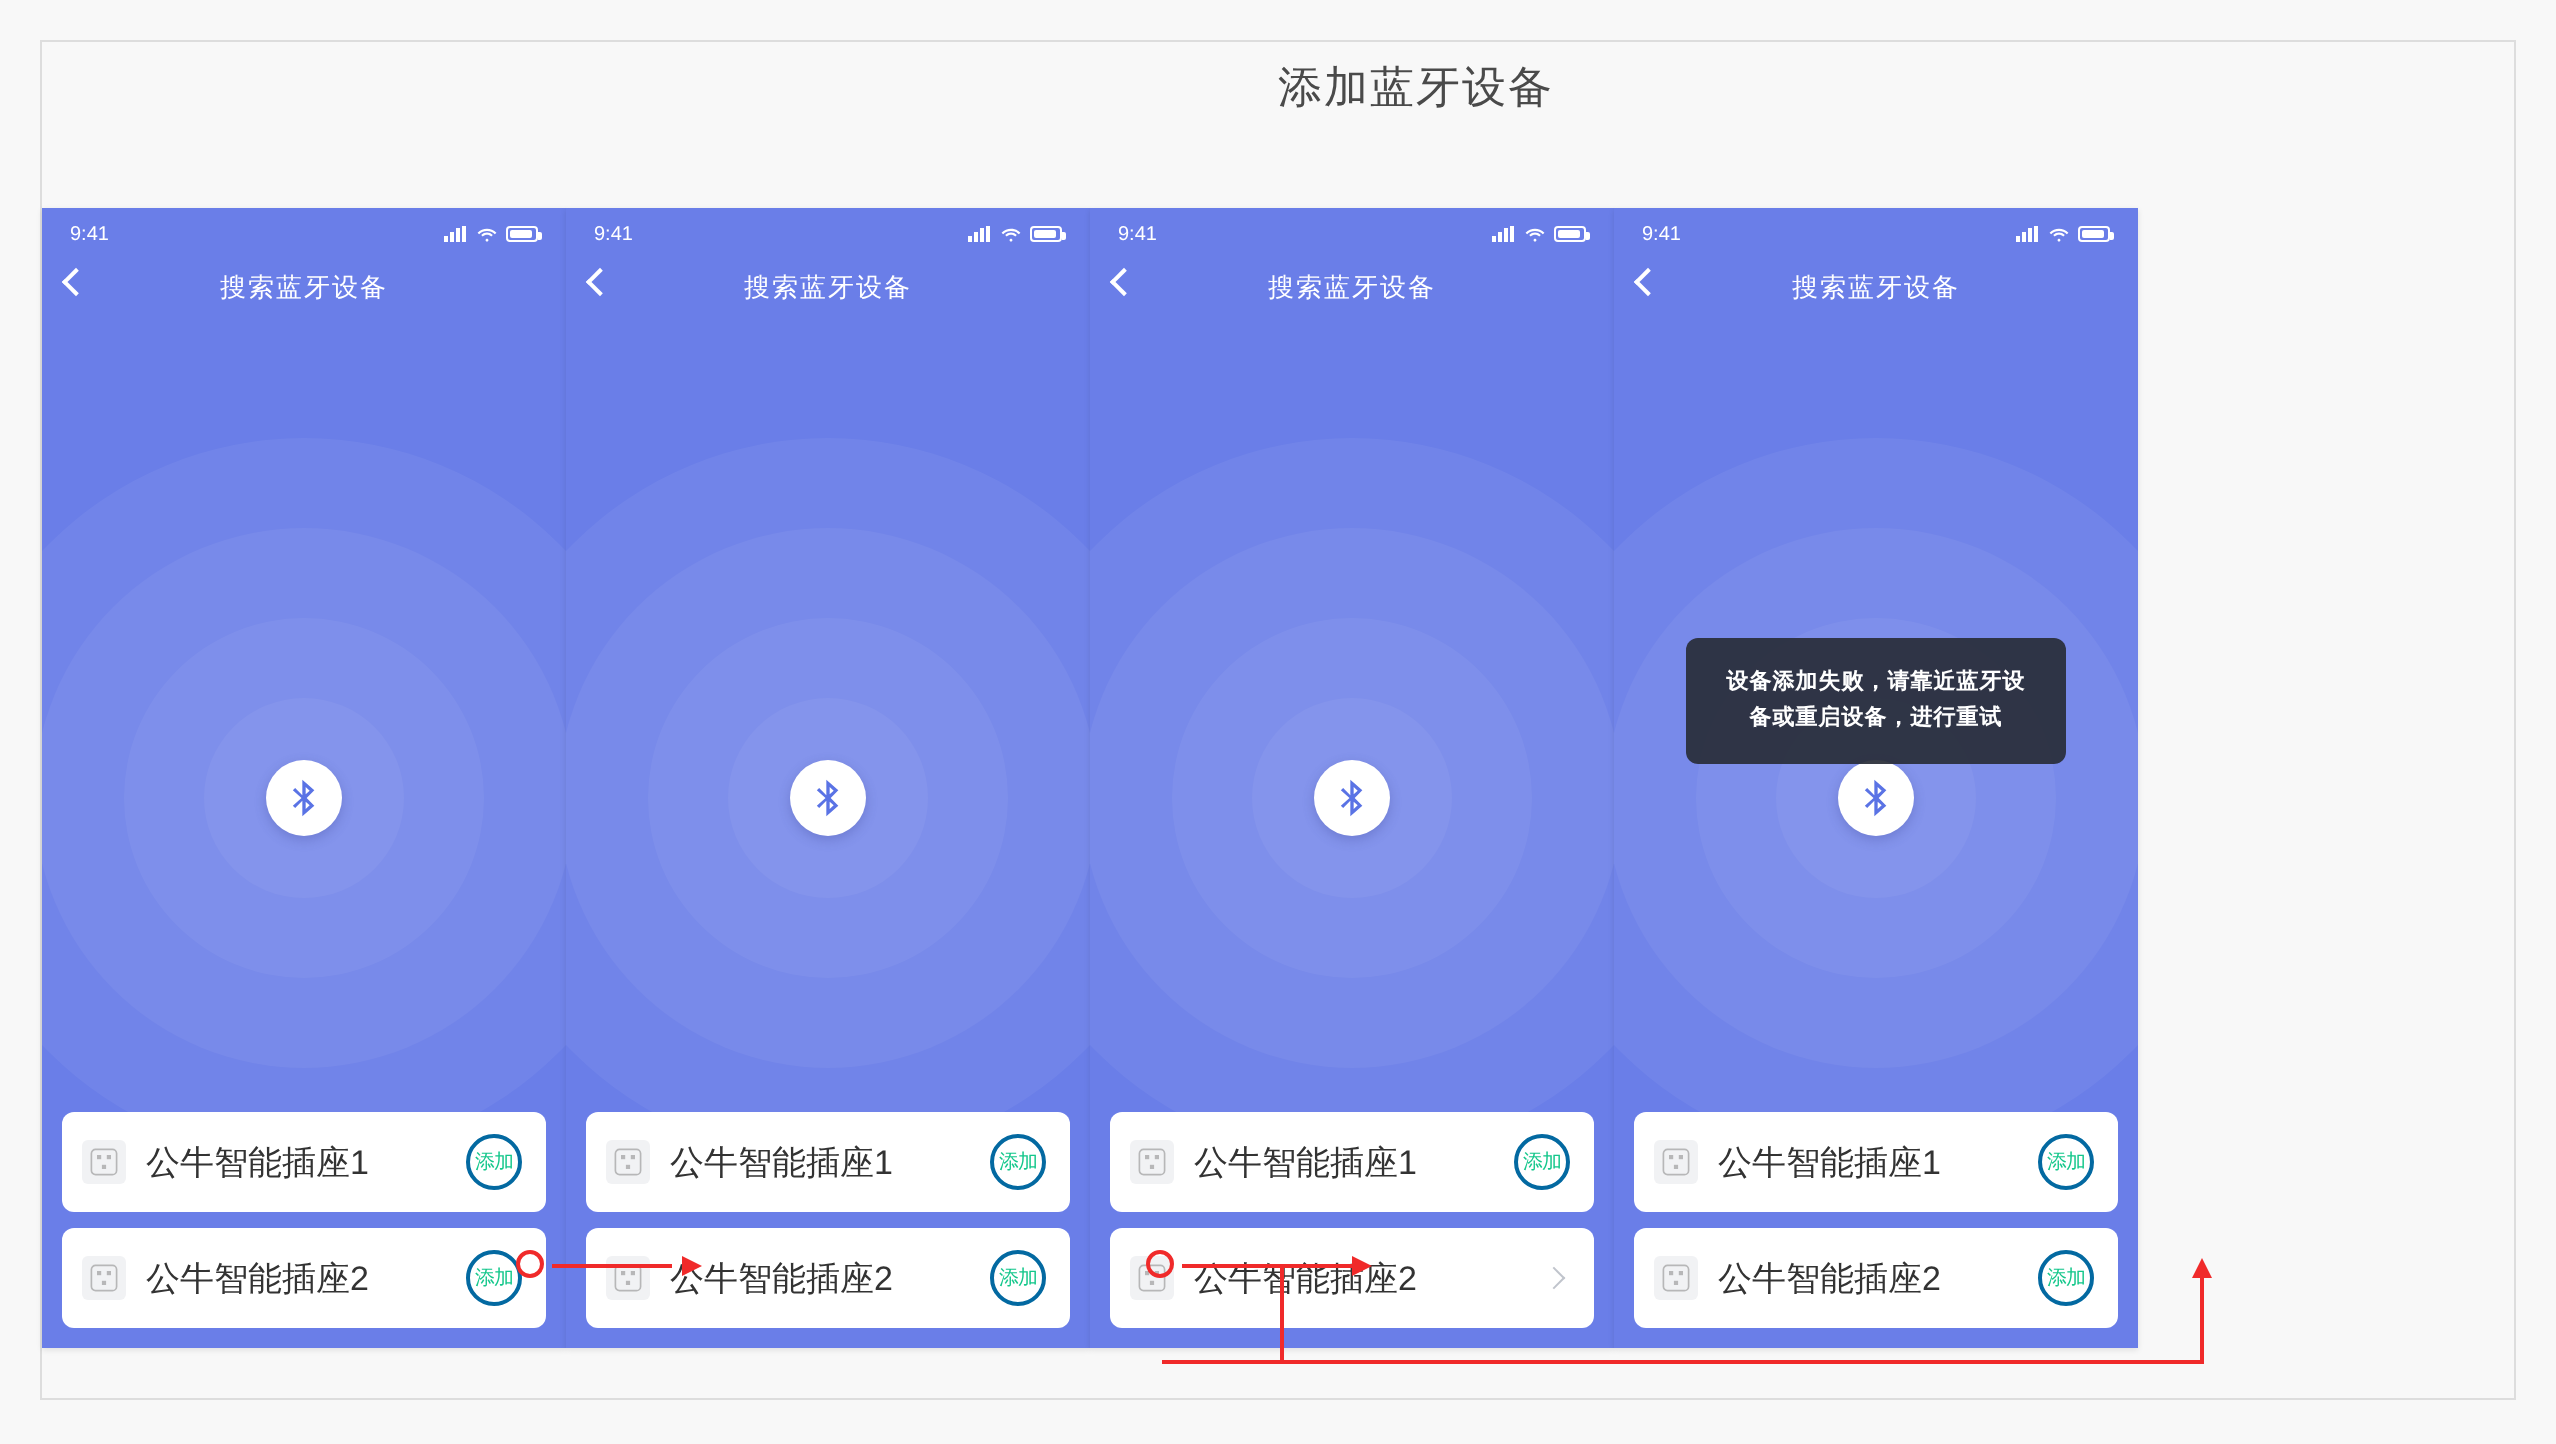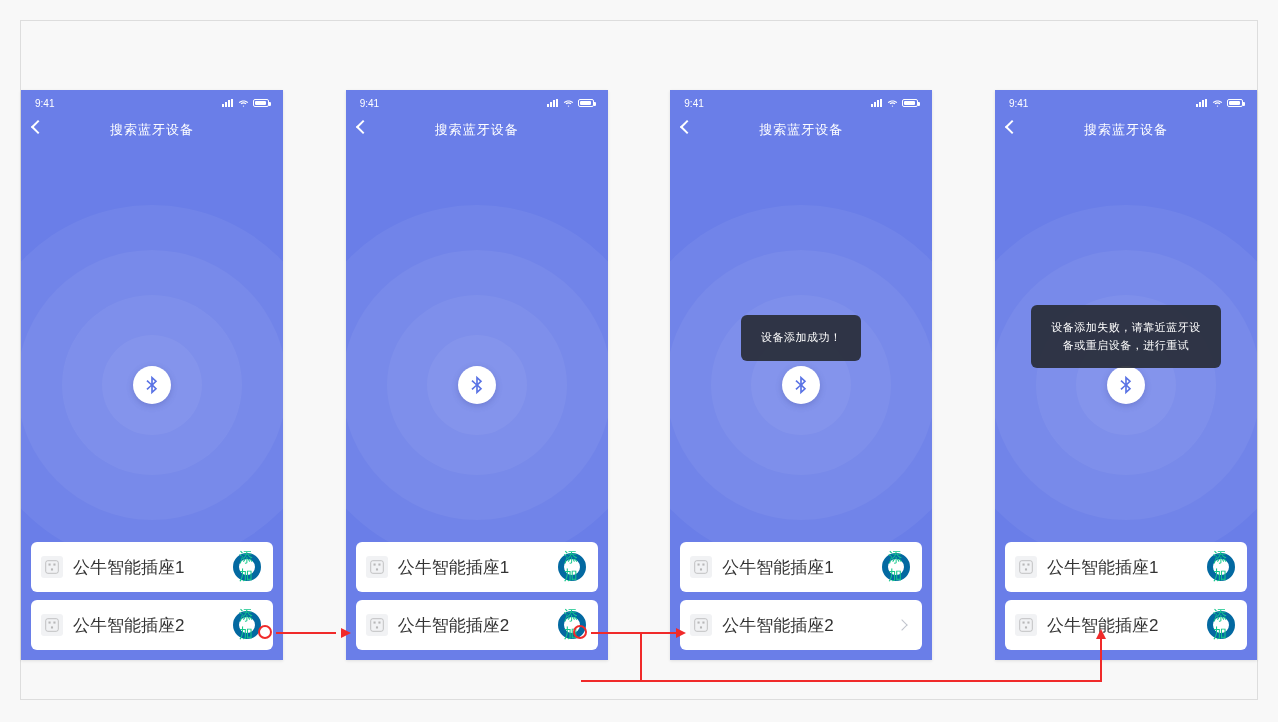--- a/index.html
+++ b/index.html
@@ -29,26 +29,25 @@
     flex: 1;
     text-align: left;
     font-size: 22px;
     color: #4a4a4a;
     letter-spacing: 1px;
   }
   .labels .spacer { flex: 1; }
 
   .row {
     position: absolute;
-    top: 69px;
+    top: 83px;
     left: 0;
     width: 100%;
     display: flex;
-    justify-content: space-between;
-    gap: 48px;
+    justify-content: flex-start;
   }
 
   .phone {
     width: 262px;
     height: 570px;
     background: #6a7ee8;
     border-radius: 0;
     overflow: hidden;
     position: relative;
     box-shadow: 0 1px 3px rgba(0,0,0,.1);
@@ -144,24 +143,24 @@
     background: #f1f2f4;
     border-radius: 3px;
     display:flex; align-items:center; justify-content:center;
     margin-right: 10px;
     flex-shrink:0;
   }
   .card .dev-icon svg { width: 14px; height: 14px; opacity:.55; }
   .card .dev-name { flex: 1; font-size: 17px; color:#333; }
   .add-btn {
     width: 28px; height: 28px;
-    border: 6px solid #0369a1;
+    border: 2px solid #0369a1;
     border-radius: 50%;
     color: #14c78b;
-    font-size: 14px;
+    font-size: 10px;
     display:flex; align-items:center; justify-content:center;
     letter-spacing:-.5px;
   }
   .chev-right {
     width: 8px; height: 8px;
     border-right: 1.5px solid #c0c4cc;
     border-top: 1.5px solid #c0c4cc;
     transform: rotate(45deg);
     margin-right: 4px;
   }
@@ -196,20 +195,21 @@
     border-bottom: 5px solid transparent;
   }
 </style>
 </head>
 <body>
 
 <div class="page">
 
   <div class="labels">
     <div class="spacer"></div>
+    <div class="cell">添加蓝牙设备</div>
   </div>
 
   <div class="row">
 
     <div class="phone">
       <div class="statusbar">
         <span>9:41</span>
         <span class="right">
           <span class="sig-icon"></span>
           <span class="wifi-icon">
@@ -340,21 +340,20 @@
         <div class="ring r1"></div>
           <div class="ring r2"></div>
           <div class="ring r3"></div>
           <div class="ring r4"></div>
         <div class="bt-center">
           <svg viewBox="0 0 16 24">
               <path d="M7 1v9.3L2.7 6 1.3 7.4 6.5 12l-5.2 4.6L2.7 18 7 13.7V23l7.2-6.4L9.6 12l4.6-4.6L7 1zm2 4.4 2.4 2.2L9 9.8V5.4zm0 13.2v-4.4l2.4 2.2L9 18.6z" fill="#5a73e5"></path>
             </svg>
         </div>
       </div>
-      <div class="toast">设备添加成功！</div>
       <div class="devices">
         <div class="card">
           <span class="dev-icon">
               <svg viewBox="0 0 20 20">
                 <rect x="1" y="1" width="18" height="18" rx="3" fill="none" stroke="#888" stroke-width="1.2"></rect>
                 <rect x="5" y="5" width="3" height="3" fill="#888"></rect>
                 <rect x="12" y="5" width="3" height="3" fill="#888"></rect>
                 <rect x="8.5" y="12" width="3" height="3" fill="#888"></rect>
               </svg>
             </span>
@@ -397,21 +396,21 @@
         <div class="ring r1"></div>
           <div class="ring r2"></div>
           <div class="ring r3"></div>
           <div class="ring r4"></div>
         <div class="bt-center">
           <svg viewBox="0 0 16 24">
               <path d="M7 1v9.3L2.7 6 1.3 7.4 6.5 12l-5.2 4.6L2.7 18 7 13.7V23l7.2-6.4L9.6 12l4.6-4.6L7 1zm2 4.4 2.4 2.2L9 9.8V5.4zm0 13.2v-4.4l2.4 2.2L9 18.6z" fill="#5a73e5"></path>
             </svg>
         </div>
       </div>
-      <div class="toast" style="top:215px; width:190px;">设备添加失败，请靠近蓝牙设备或重启设备，进行重试</div>
+      <div class="toast" style="top:215px; width:190px;font-weight:bold;">设备添加失败，请靠近蓝牙设备或重启设备，进行重试</div>
       <div class="devices">
         <div class="card">
           <span class="dev-icon">
               <svg viewBox="0 0 20 20">
                 <rect x="1" y="1" width="18" height="18" rx="3" fill="none" stroke="#888" stroke-width="1.2"></rect>
                 <rect x="5" y="5" width="3" height="3" fill="#888"></rect>
                 <rect x="12" y="5" width="3" height="3" fill="#888"></rect>
                 <rect x="8.5" y="12" width="3" height="3" fill="#888"></rect>
               </svg>
             </span>

